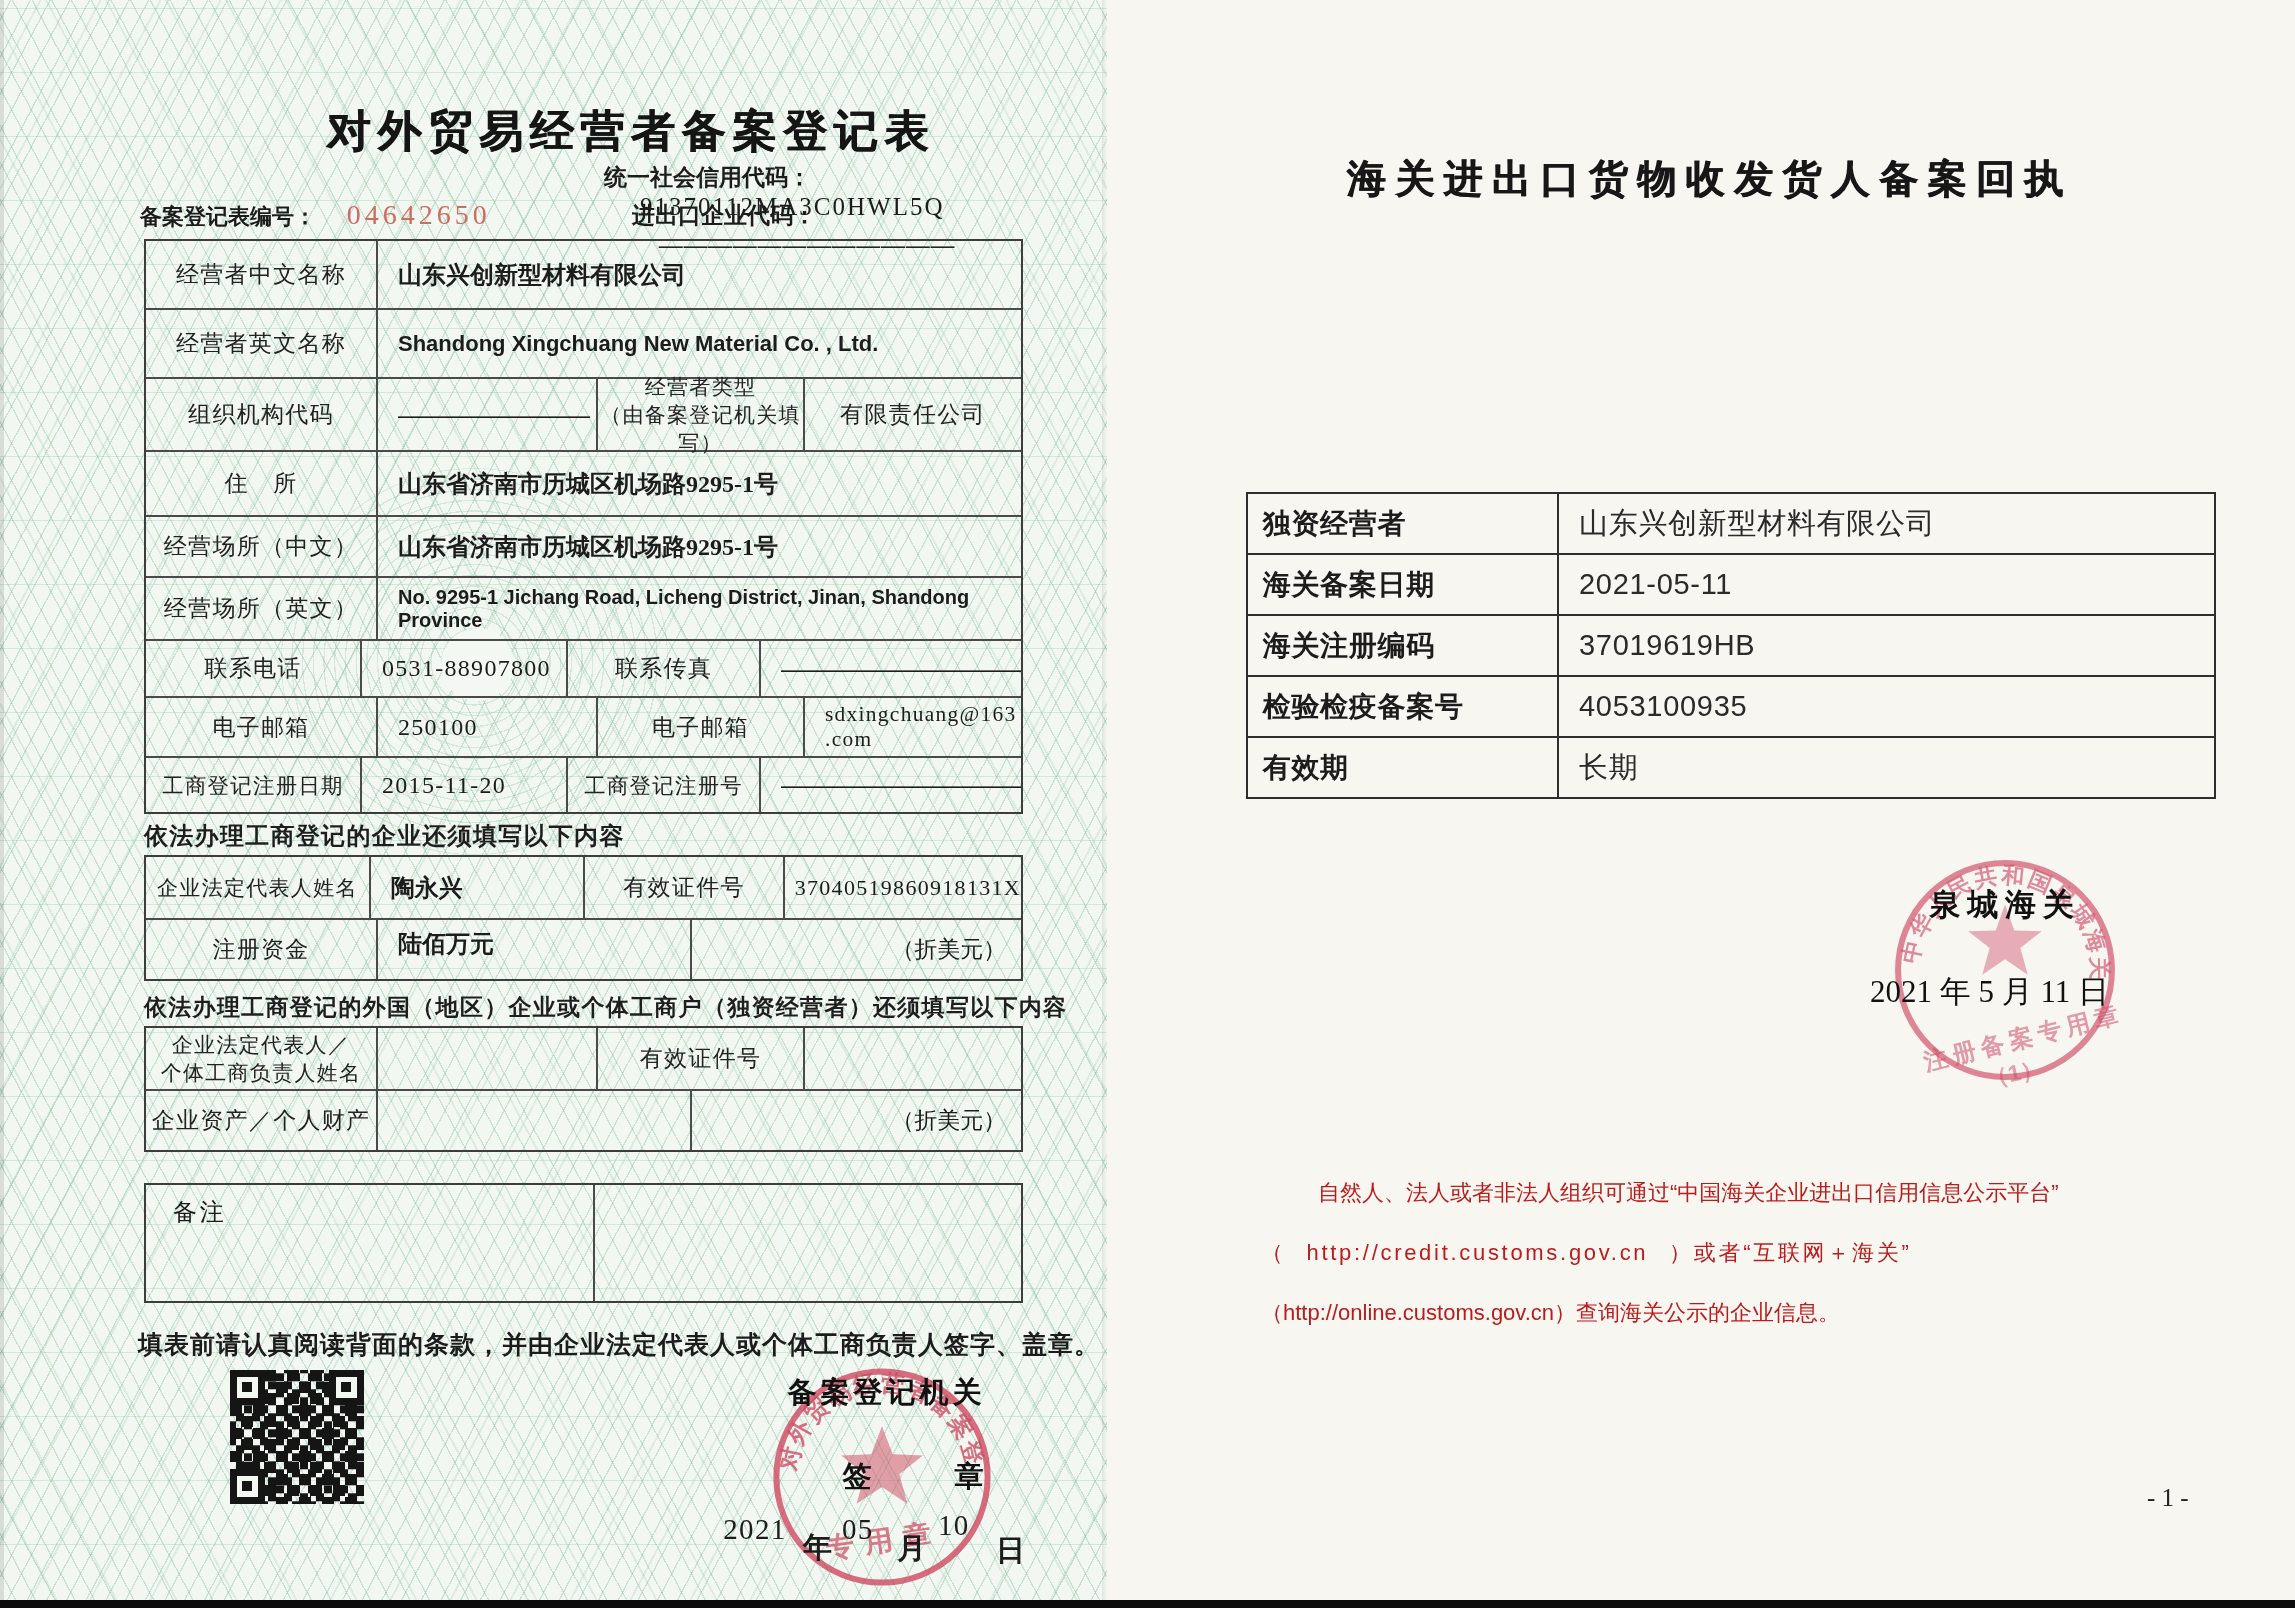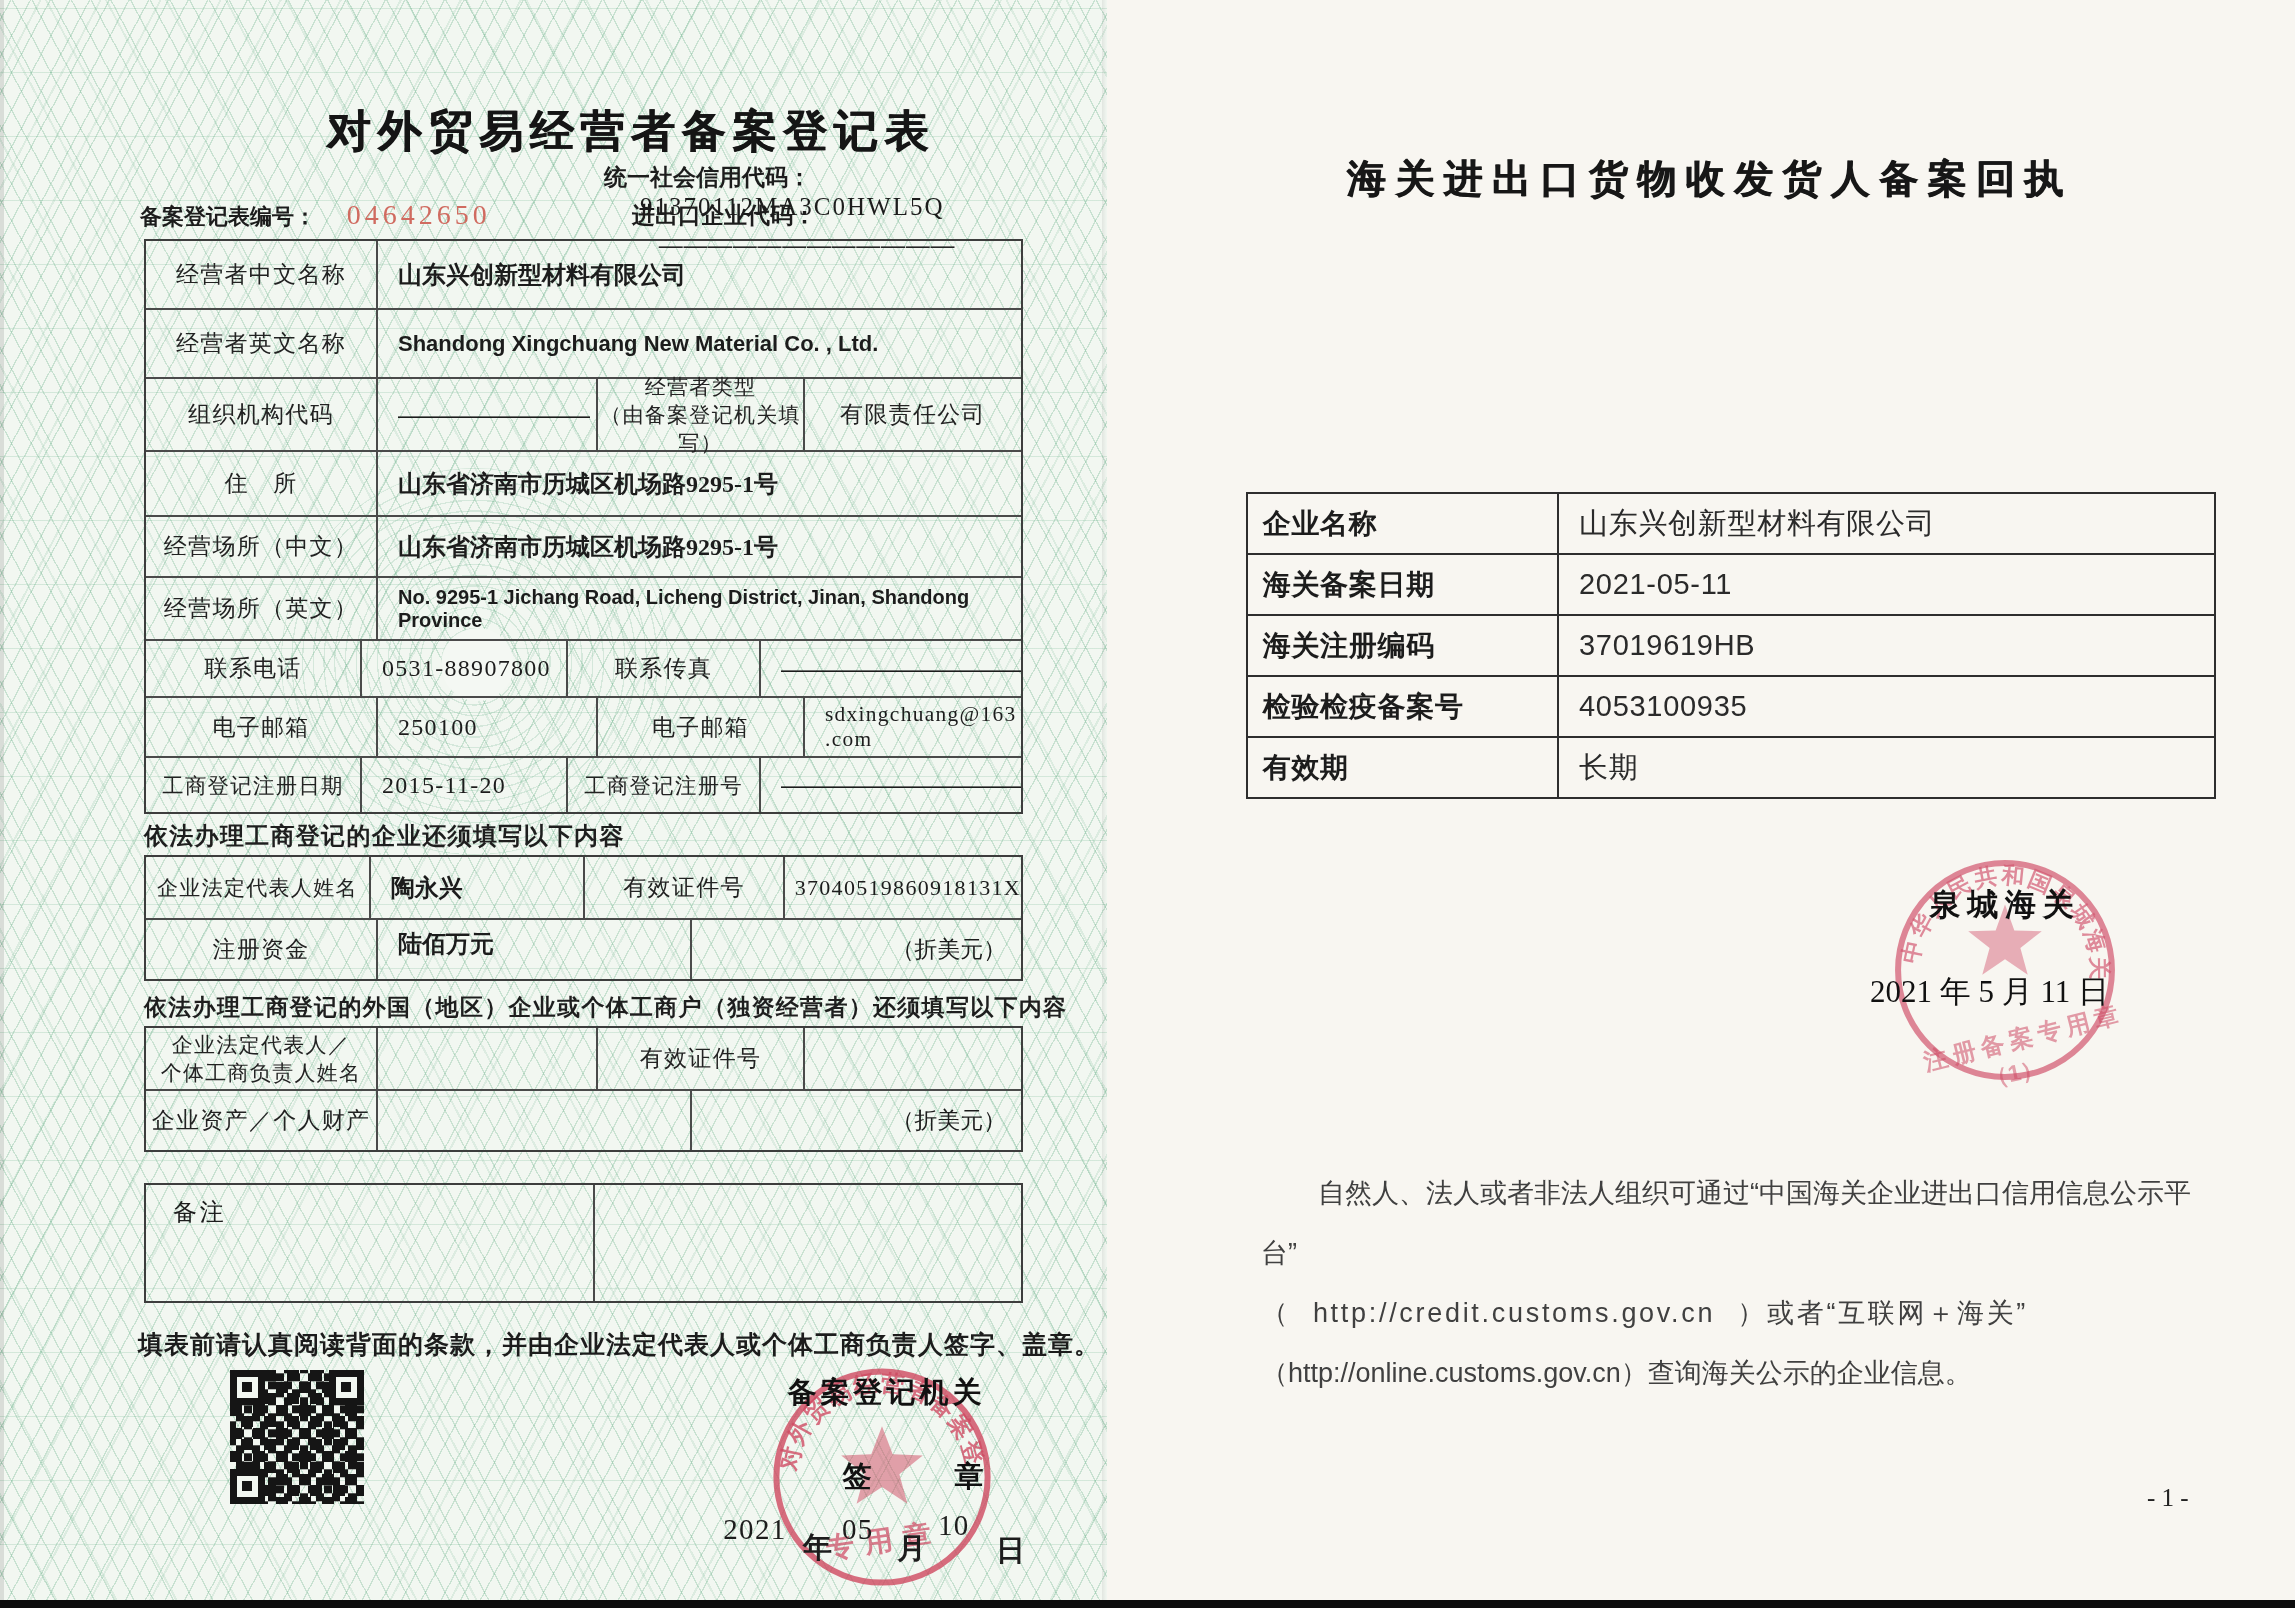--- a/index.html
+++ b/index.html
@@ -81,21 +81,21 @@
 
   
   .rp-title{left:1155px;top:152px;width:1109px;text-align:center;font-size:39px;font-weight:700;
     letter-spacing:9.4px;color:#171717;text-shadow:1px 0 #171717;}
   .rp-table{left:1246px;top:492px;width:966px;border:2px solid #2e2e2e;}
   .rp-row{display:flex;height:59px;}
   .rp-row + .rp-row{border-top:2px solid #2e2e2e;}
   .rp-lab{width:311px;box-sizing:border-box;border-right:2px solid #2e2e2e;display:flex;align-items:center;
     padding-left:14.7px;font-size:28px;font-weight:600;letter-spacing:0.7px;}
   .rp-val{flex:1;display:flex;align-items:center;padding-left:20px;font-size:29px;letter-spacing:0.7px;color:#2a2a2a;}
-  .rp-par{left:1261px;top:1163px;width:959px;font-size:27px;color:#404040;line-height:60px;}
+  .rp-par{left:1261px;top:1163px;width:959px;font-size:22px;color:#b91c1c;line-height:60px;}
   .rp-par .l1{text-indent:57px;}
   .rp-par .l2{letter-spacing:2.7px;word-spacing:12px;}
   .rp-page-num{left:2147px;top:1484px;font-size:25px;font-family:"Liberation Serif",serif;color:#222;}
 </style>
 </head>
 <body>
 
 <div class="scan">
 
   <div class="left-page">
@@ -233,21 +233,21 @@
     </div>
   </div>
 
   <div class="right-page"></div>
   <div class="page-divider"></div>
 
   <div class="abs rp-title">海关进出口货物收发货人备案回执</div>
 
   <div class="rp-table abs" style="position:absolute">
     <div class="rp-row">
-      <div class="rp-lab">企业名称</div>
+      <div class="rp-lab">独资经营者</div>
       <div class="rp-val">山东兴创新型材料有限公司</div>
     </div>
     <div class="rp-row">
       <div class="rp-lab">海关备案日期</div>
       <div class="rp-val">2021-05-11</div>
     </div>
     <div class="rp-row">
       <div class="rp-lab">海关注册编码</div>
       <div class="rp-val">37019619HB</div>
     </div>

